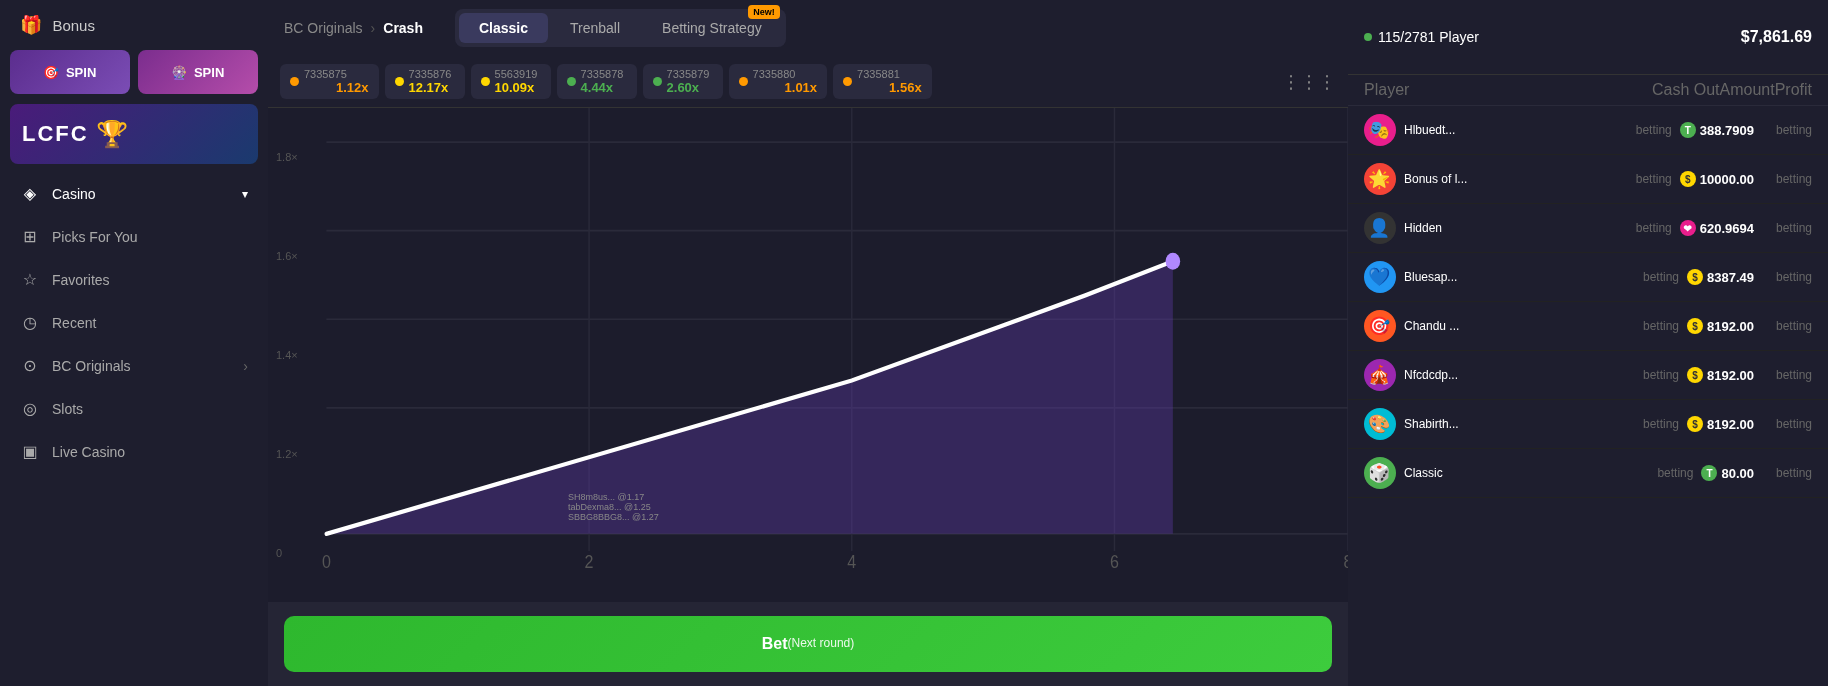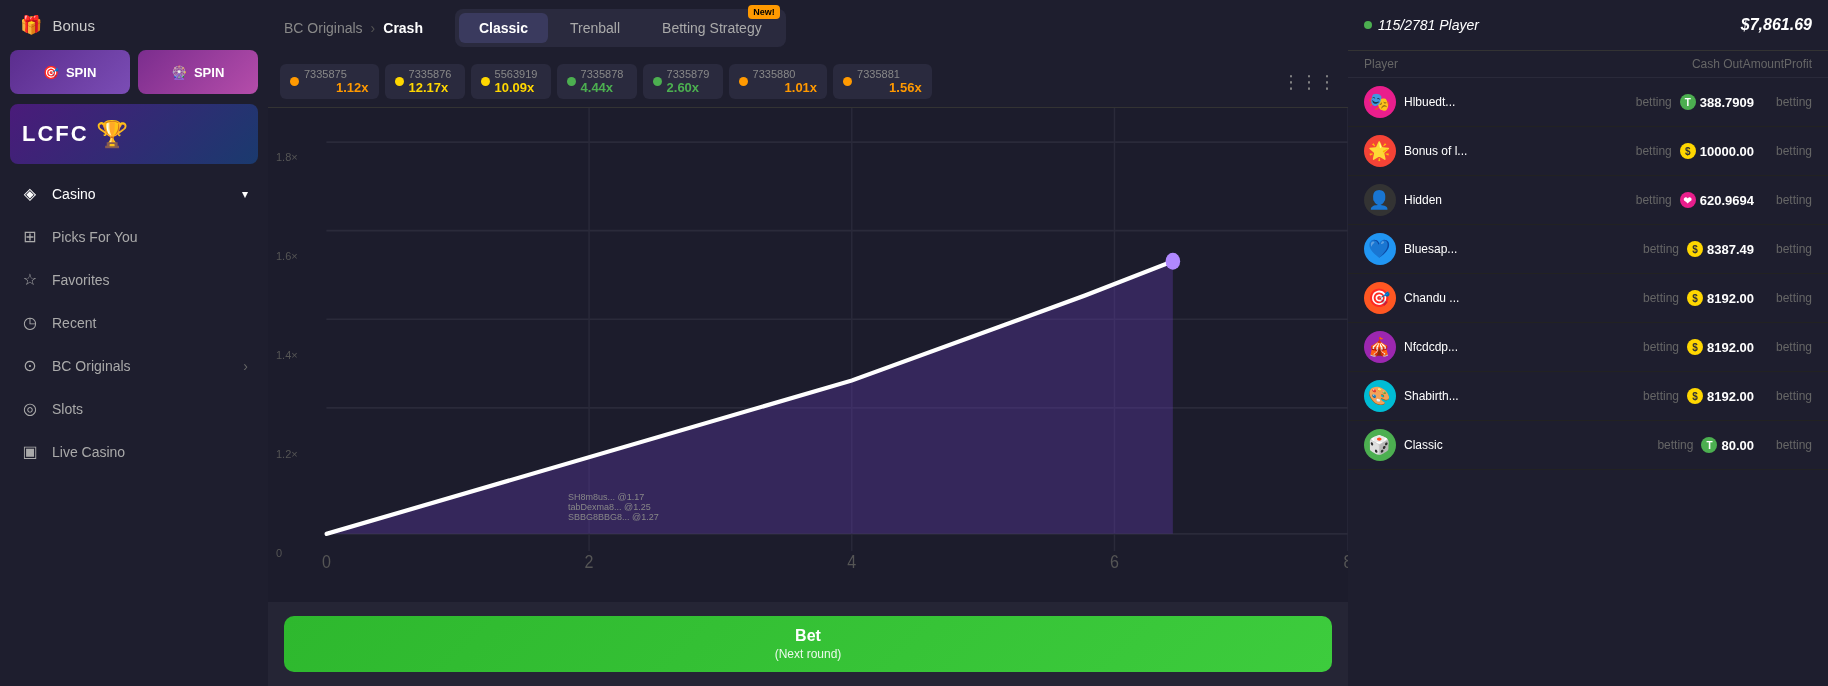--- a/index.html
+++ b/index.html
@@ -245,44 +245,43 @@
       width: 100%;
       height: 56px;
       background: linear-gradient(135deg, #2eb82e, #3dcc3d);
       border: none;
       border-radius: 10px;
       color: #fff;
       font-size: 16px;
       font-weight: 700;
       cursor: pointer;
       display: flex;
-      flex-direction: column;
+      flex-direction: row;
       align-items: center;
       justify-content: center;
       line-height: 1.3;
     }
     .bet-sub { font-size: 12px; font-weight: 400; opacity: 0.9; }
 
     
     .right-panel {
       width: 480px;
       min-width: 480px;
       background: #1e1e2e;
       display: flex;
       flex-direction: column;
       height: 686px;
     }
 
     .panel-header {
       display: flex;
       align-items: center;
       justify-content: space-between;
-      padding: 16px 16px;
+      padding: 28px 16px;
       border-bottom: 1px solid #333;
-      font-style: italic;
     }
     .player-count {
       display: flex;
       align-items: center;
       gap: 6px;
       font-size: 14px;
     }
     .online-dot {
       width: 8px;
       height: 8px;
@@ -292,21 +291,21 @@
     .total-amount {
       font-size: 16px;
       font-weight: 700;
       color: #fff;
     }
 
     .panel-cols {
       display: grid;
       grid-template-columns: 1fr auto auto auto;
       padding: 6px 16px;
-      font-size: 12px;
+      font-size: 16px;
       color: #666;
       border-bottom: 1px solid #2a2a3a;
     }
 
     .player-list {
       flex: 1;
       overflow-y: auto;
     }
     .player-row {
       display: grid;

